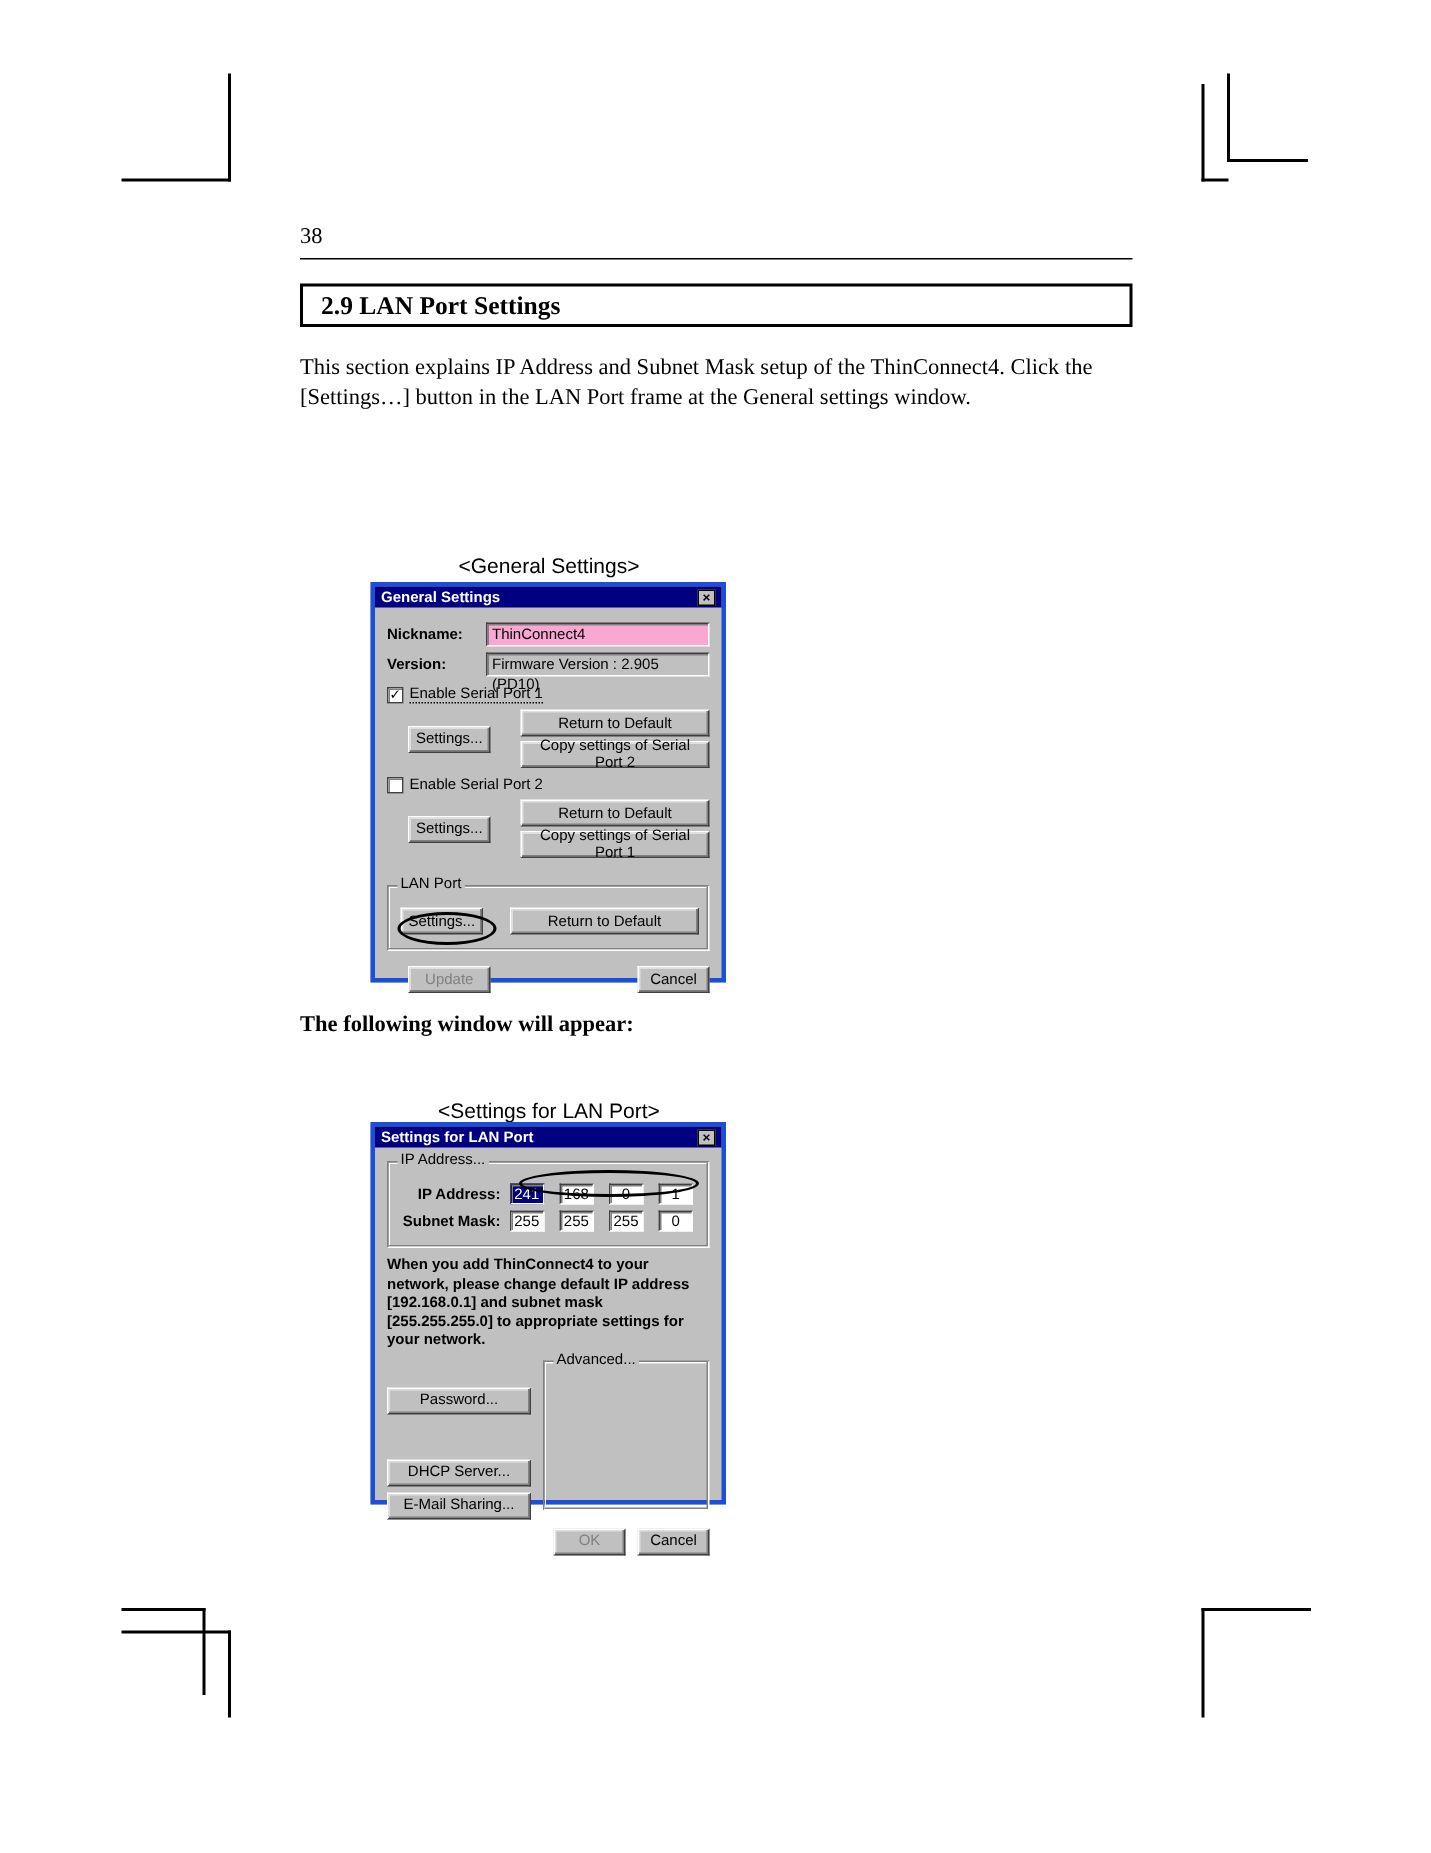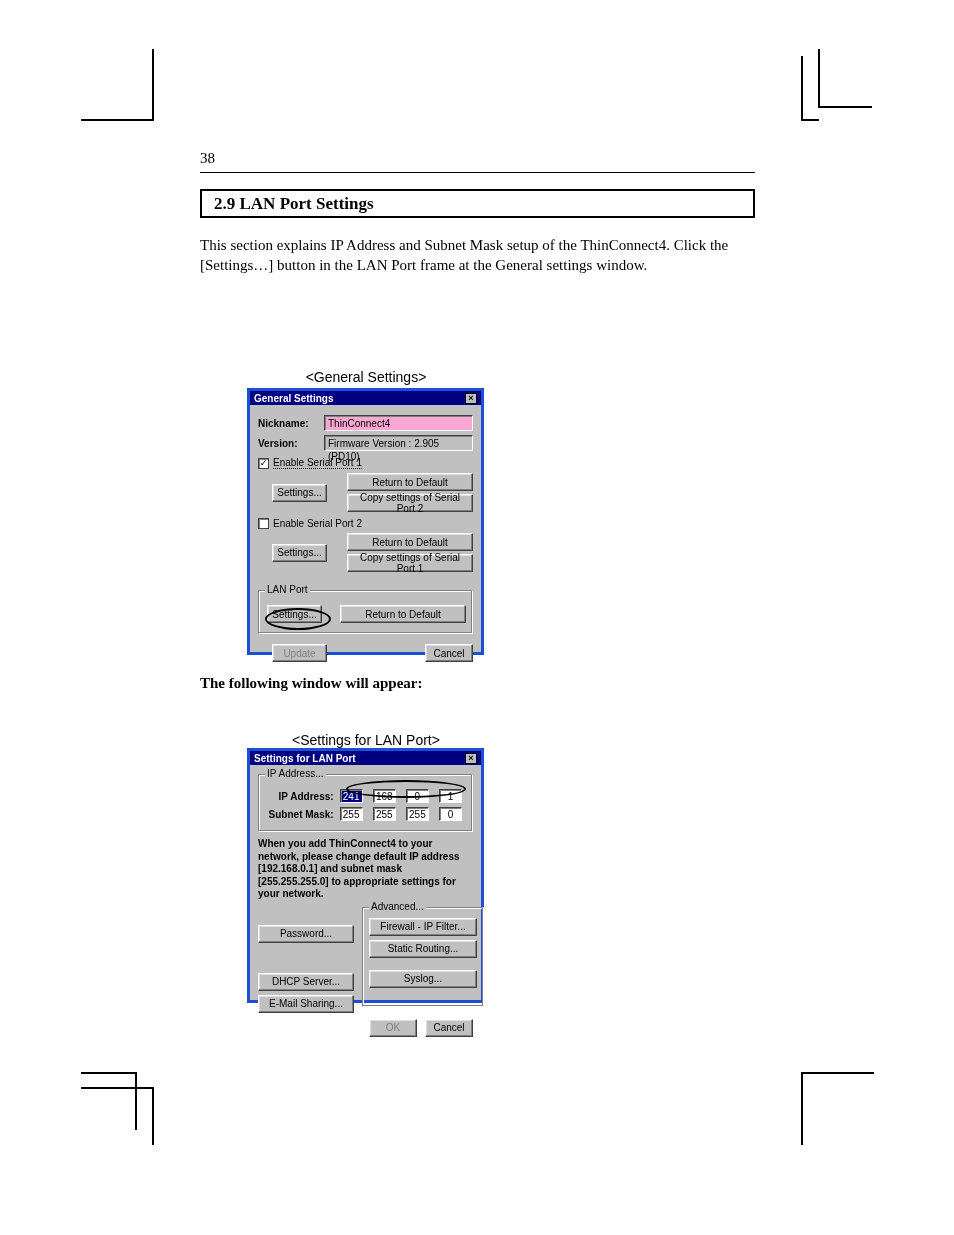--- a/index.html
+++ b/index.html
@@ -239,26 +239,20 @@
 
     <div class="adv-grp">
       <div class="adv-col" style="margin-top:18px;">
         <div class="win-btn adv-btn2">Password...</div>
         <div style="height:22px;"></div>
         <div class="win-btn adv-btn2">DHCP Server...</div>
         <div class="win-btn adv-btn2">E-Mail Sharing...</div>
       </div>
       <div class="grp" style="flex:1; margin-top:0;">
         <span class="legend">Advanced...</span>
-        <div class="adv-col">
-          <div class="win-btn adv-btn">Firewall - IP Filter...</div>
-          <div class="win-btn adv-btn">Static Routing...</div>
-          <div style="height:4px;"></div>
-          <div class="win-btn adv-btn">Syslog...</div>
-        </div>
       </div>
     </div>
 
     <div class="row" style="justify-content:flex-end; margin-top:6px; gap:8px;">
       <div class="win-btn btn-sm disabled">OK</div>
       <div class="win-btn btn-sm">Cancel</div>
     </div>
   </div>
   <div class="oval" style="left:96px; top:29px; width:120px; height:18px;"></div>
 </div>

